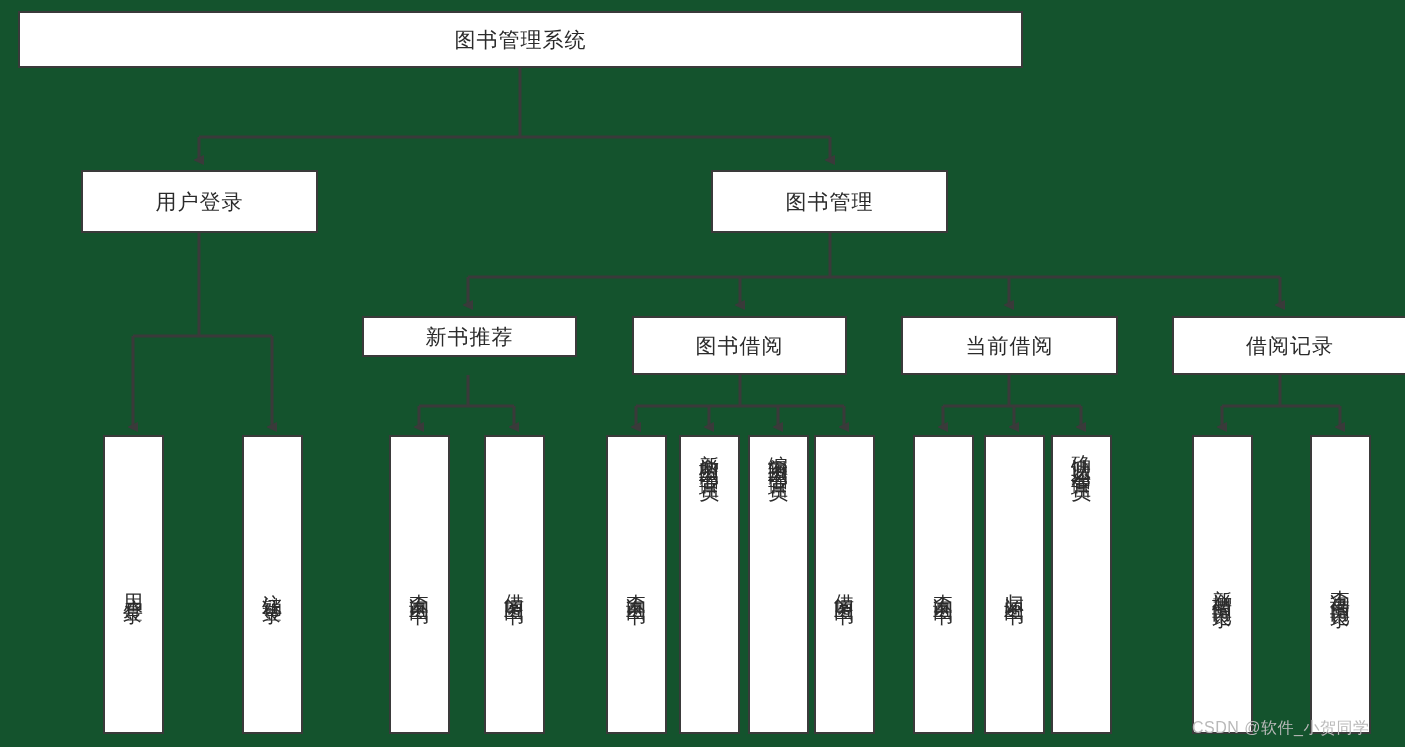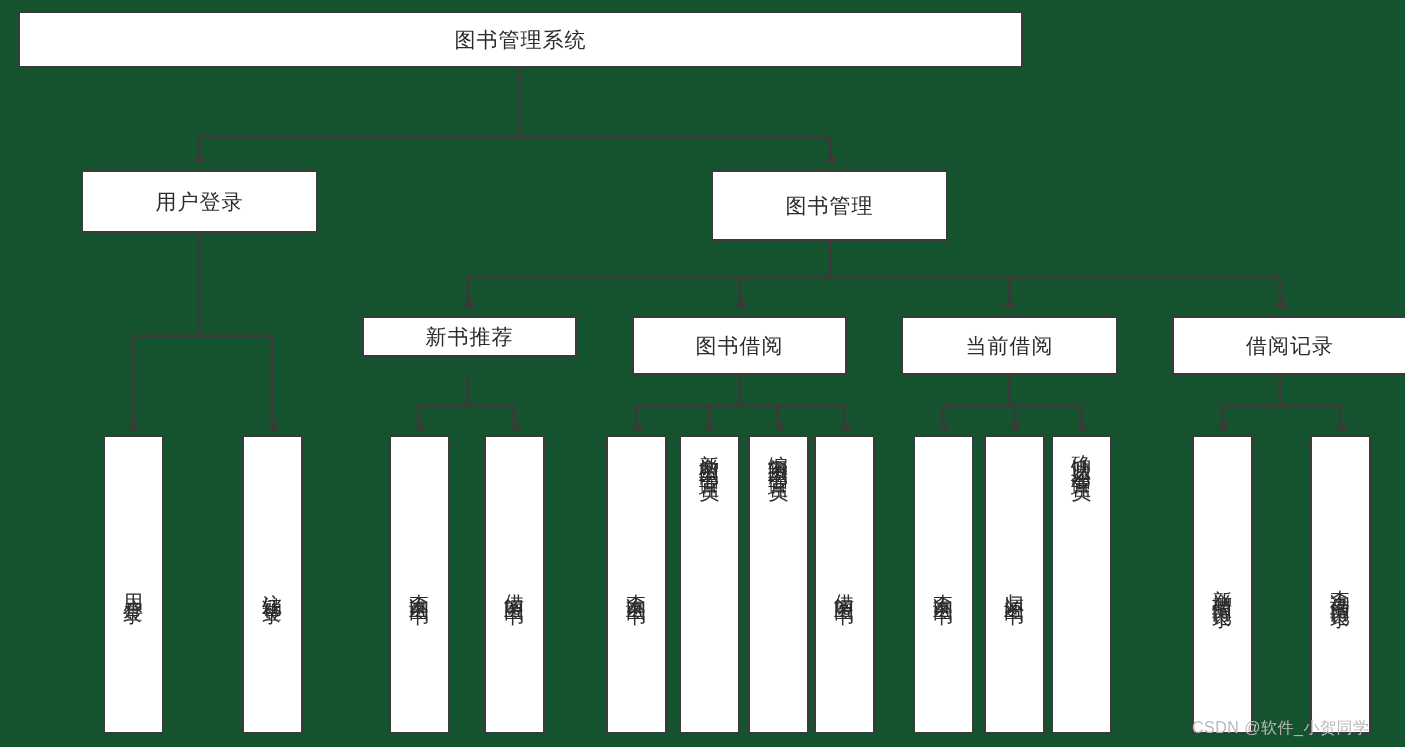--- a/index.html
+++ b/index.html
@@ -127,21 +127,21 @@
   </svg>
 
   <div class="node-box" style="left:18px; top:11px; width:1005px; height:57px;">
     <span class="node-label-h">图书管理系统</span>
   </div>
 
   <div class="node-box" style="left:81px; top:170px; width:237px; height:63px;">
     <span class="node-label-h">用户登录</span>
   </div>
 
-  <div class="node-box" style="left:711px; top:170px; width:237px; height:71px;">
+  <div class="node-box" style="left:711px; top:170px; width:237px; height:63px;">
     <span class="node-label-h">图书管理</span>
   </div>
 
   <div class="node-box" style="left:362px; top:316px; width:215px; height:41px;">
     <span class="node-label-h">新书推荐</span>
   </div>
 
   <div class="node-box" style="left:901px; top:316px; width:217px; height:59px;">
     <span class="node-label-h">当前借阅</span>
   </div>

